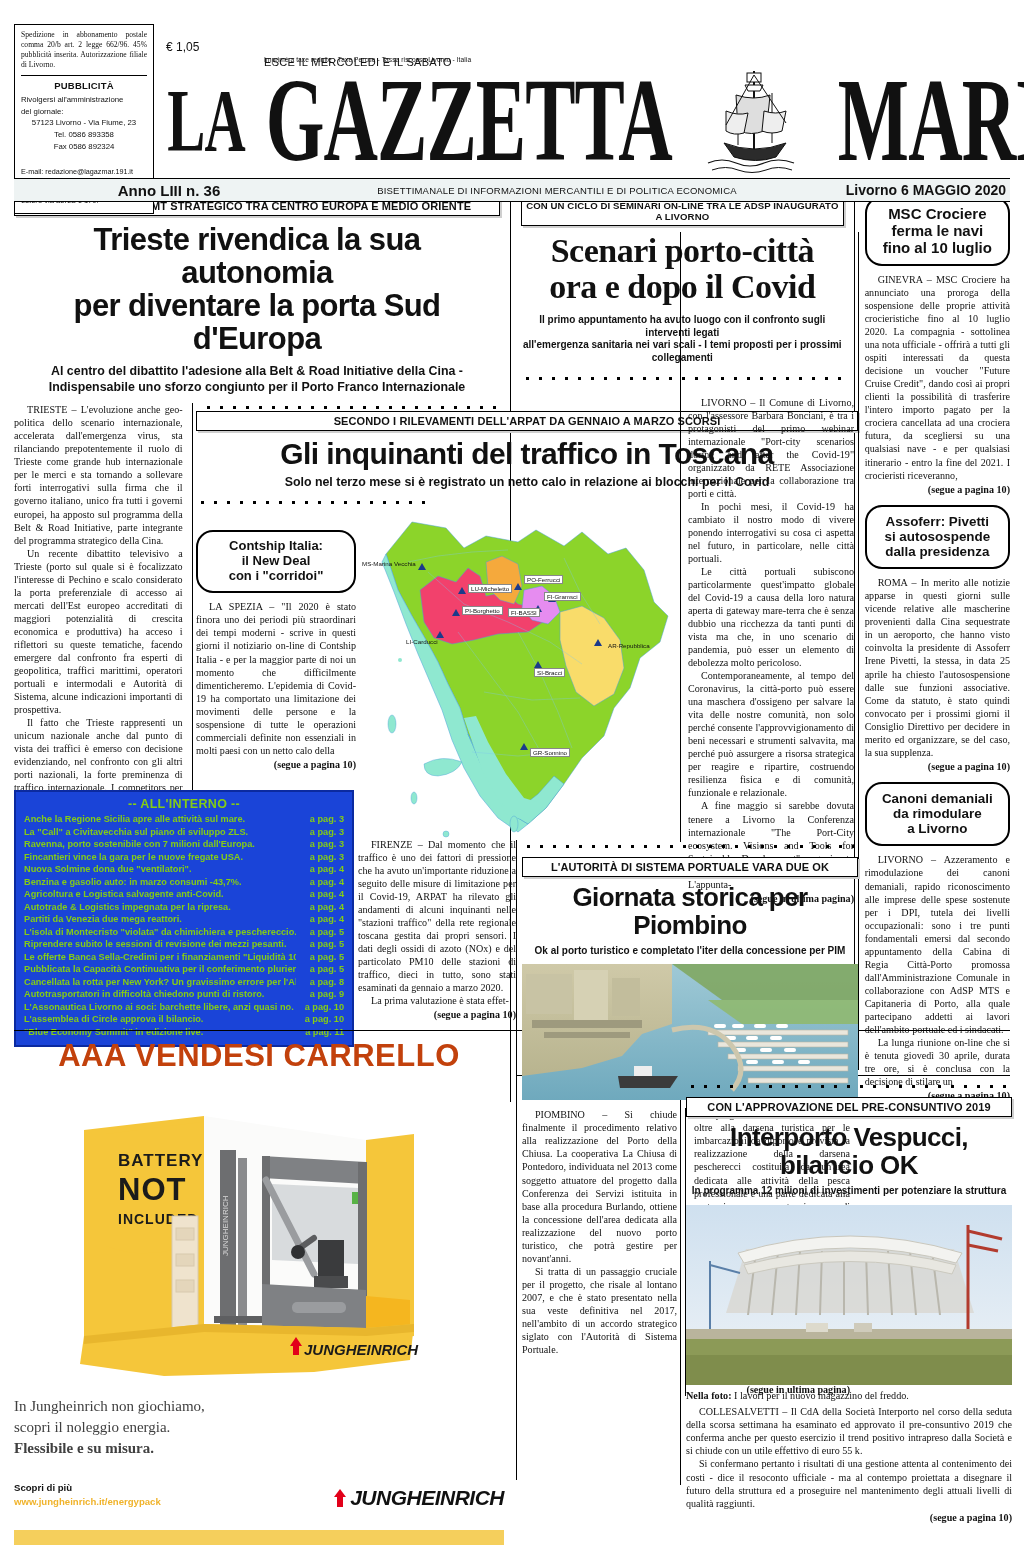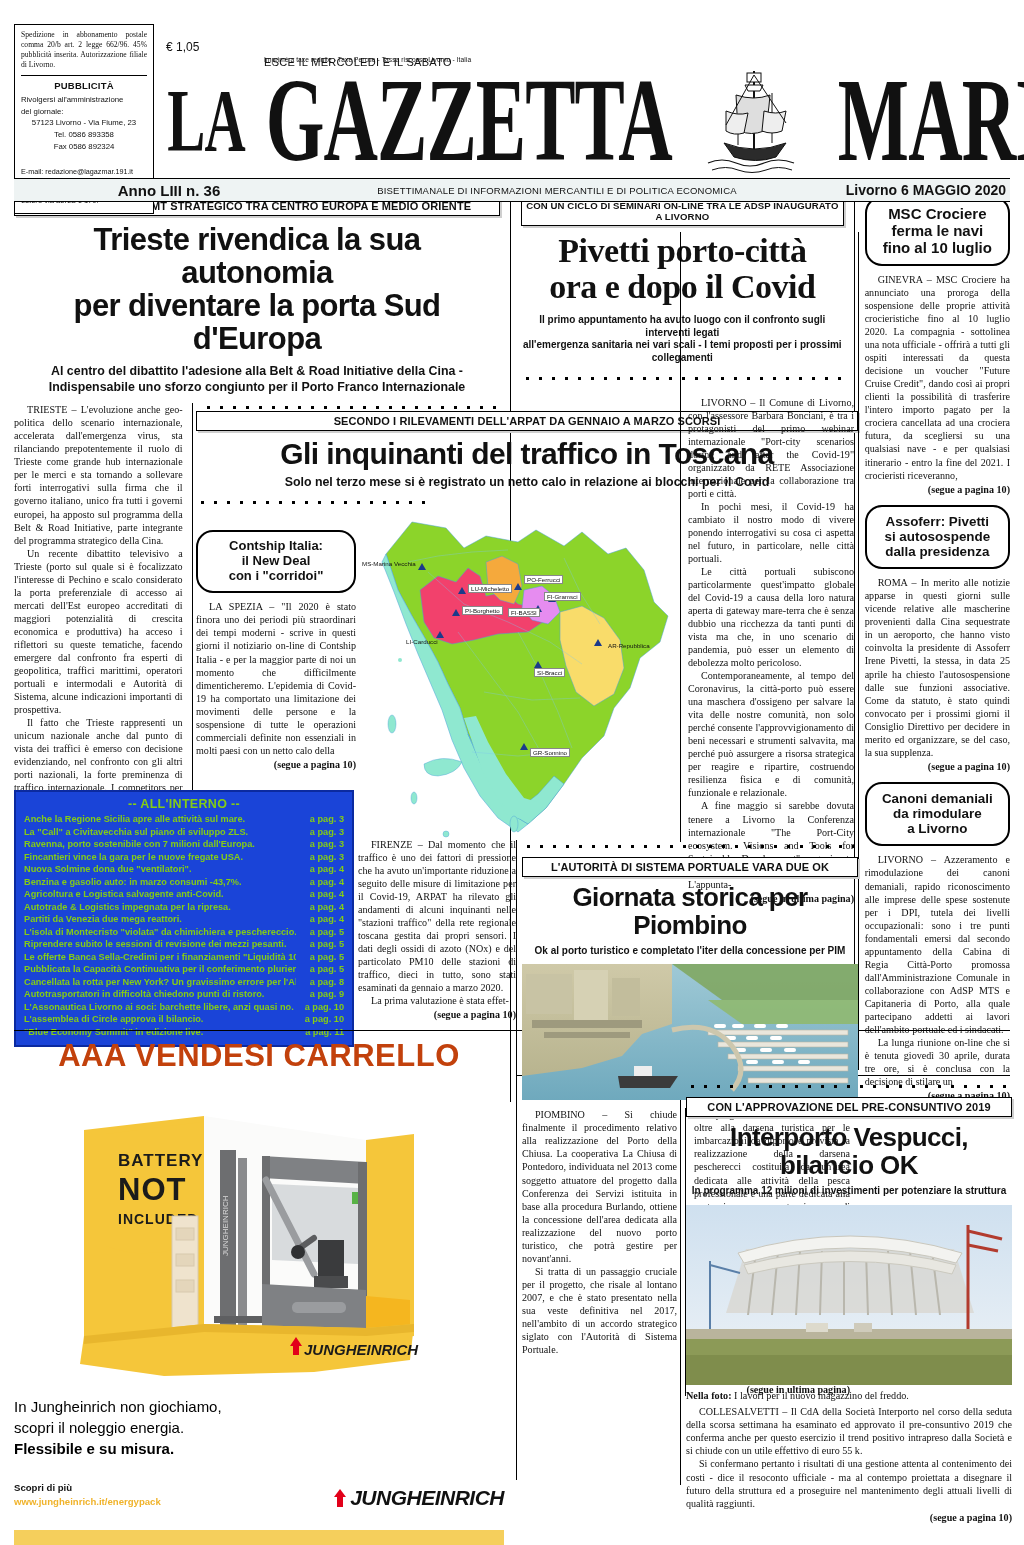--- a/index.html
+++ b/index.html
@@ -122,21 +122,21 @@
   .interno-row { display:flex; font-size:9.2px; font-weight:bold; line-height:1.36; }
   .interno-row .t { flex:1; white-space:nowrap; overflow:hidden; }
   .interno-row .p { width:48px; text-align:right; }
 
   
   .mapwrap { width:100%; display:block; }
   .jh-title {
     text-align:center; color:#c2410c; font-family:"Liberation Sans",sans-serif;
     font-weight:bold; font-size:31px; letter-spacing:.5px;
   }
-  .jh-copy { font-family:Liberation Sans, sans-serif; font-size:15px; line-height:1.4; color:#000000; margin-top:8px;}
+  .jh-copy { font-family:Liberation Serif, serif; font-size:15px; line-height:1.4; color:#404040; margin-top:8px;}
   .jh-foot { display:flex; align-items:flex-end; justify-content:space-between; margin-top:22px; }
   .jh-more { font-family:"Liberation Sans",sans-serif; font-size:9.6px; font-weight:bold; line-height:1.5;}
   .jh-url { color:#f0b32b; }
   .jh-logo { font-family:"Liberation Sans",sans-serif; font-weight:bold; font-size:21px; font-style:italic; letter-spacing:-0.5px; display:flex; align-items:center; gap:2px;}
   .jh-bar { height:26px; background:#f5cf5c; margin-top:20px; }
 
   .caption { font-family:"Liberation Serif",serif; font-size:10.2px; margin:5px 0 4px; }
   .caption b { font-weight:bold; }
 </style>
 </head>
@@ -233,21 +233,21 @@
           <div class="rule-dots" style="margin-top:0;"></div>
         </div>
       </div>
     </div>
 
     <div class="divider-v"></div>
 
     <div class="colB">
       <div class="kicker small">CON UN CICLO DI SEMINARI ON-LINE TRA LE ADSP INAUGURATO A LIVORNO</div>
       <div class="hl-serif">
-        <div>Pivetti porto-città</div>
+        <div>Scenari porto-città</div>
         <div>ora e dopo il Covid</div>
       </div>
       <div class="subhead sm">
         <div>Il primo appuntamento ha avuto luogo con il confronto sugli interventi legati</div>
         <div>all'emergenza sanitaria nei vari scali - I temi proposti per i prossimi collegamenti</div>
       </div>
       <div class="rule-dots" style="margin-top:9px;"></div>
     </div>
 
     <div class="divider-v"></div>

